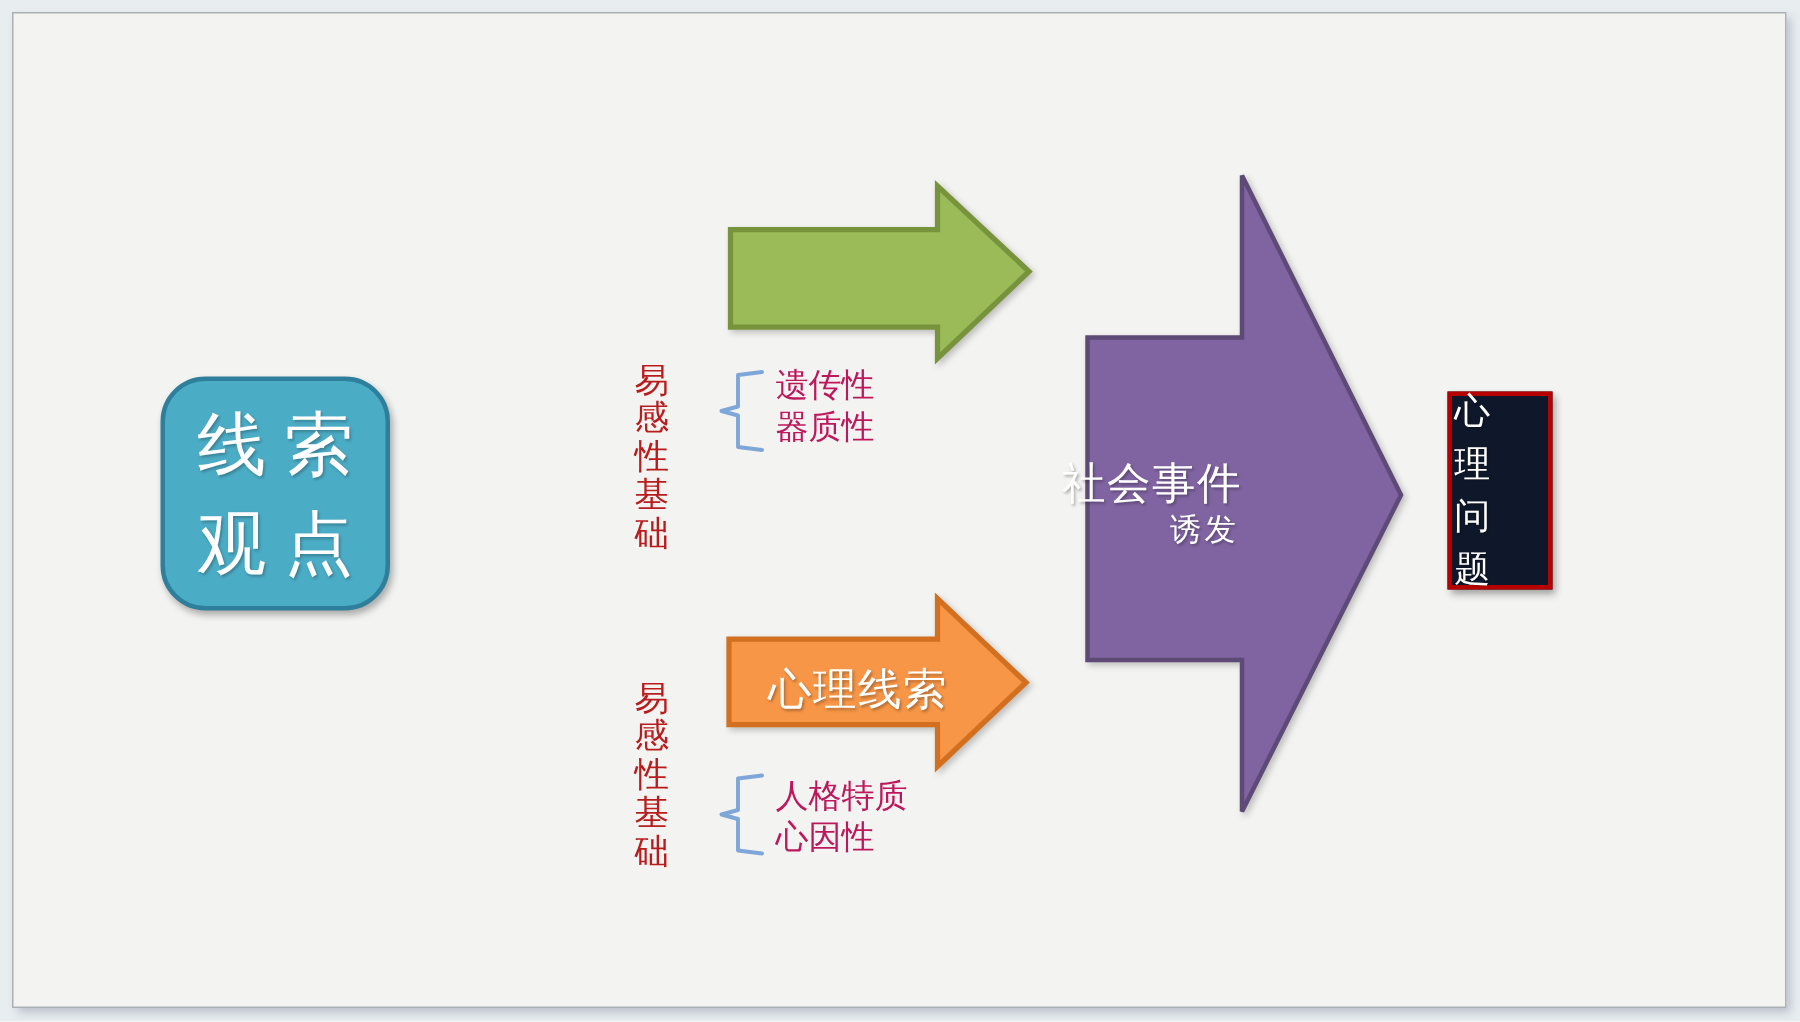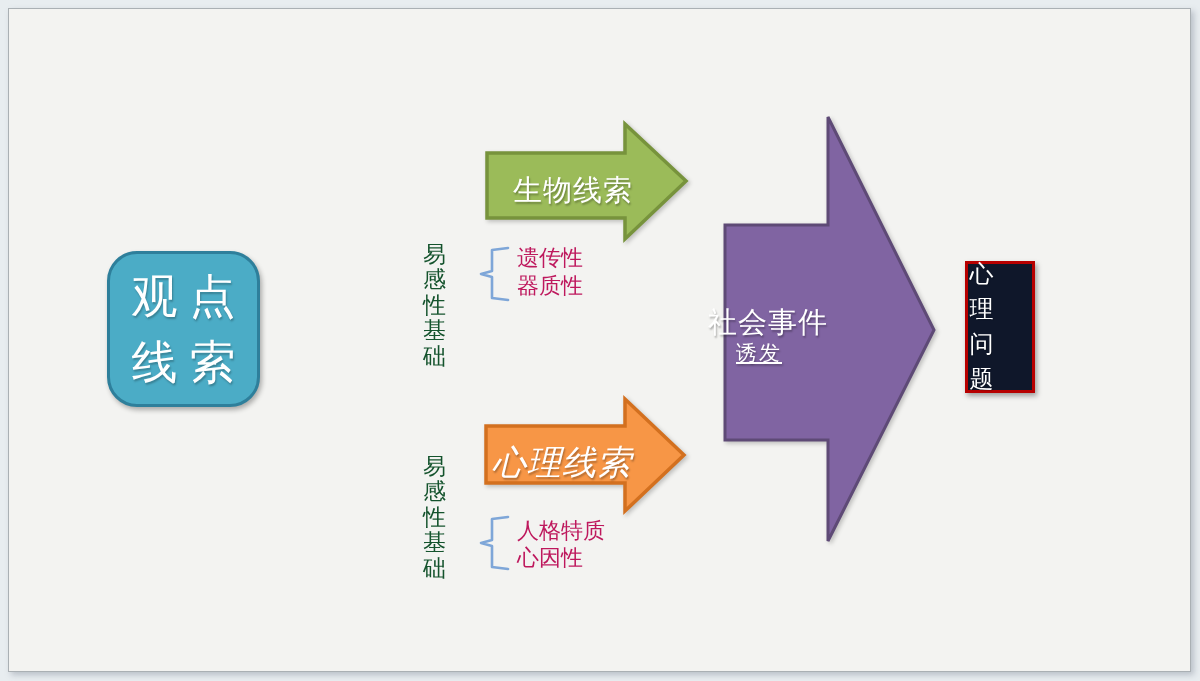--- a/index.html
+++ b/index.html
@@ -28,26 +28,26 @@
     color:#ffffff; font-size:46px; line-height:66px;
   }
   .cue-line { letter-spacing:12px; margin-right:-12px; white-space:nowrap;
     text-shadow:1px 1.5px 2px rgba(0,0,0,0.25); }
 
   .shape-label {
     position:absolute; color:#ffffff; white-space:nowrap;
     text-shadow:1px 1.5px 2px rgba(0,0,0,0.3);
   }
   .bio-label    { left:513px; top:171px; font-size:29px; letter-spacing:1px; }
-  .psych-label  { left:492px; top:440px; font-size:34px; letter-spacing:1px;font-style:italic; }
+  .psych-label  { left:512px; top:440px; font-size:29px; letter-spacing:1px; }
   .social-title { left:708px; top:303px; font-size:29px; letter-spacing:1px; }
-  .social-sub   { left:736px; top:339px; font-size:21px; letter-spacing:2px;text-decoration:underline; }
+  .social-sub   { left:780px; top:339px; font-size:21px; letter-spacing:2px; }
 
   .v-label {
-    position:absolute; left:421px; width:27px; color:#14532d;
+    position:absolute; left:421px; width:27px; color:#b91c1c;
     font-size:23px; line-height:25.4px; word-break:break-all; text-align:center;
   }
   .v-label.g1 { top:242px; }
   .v-label.g2 { top:454px; }
 
   .item-list { position:absolute; left:517px; color:#be185d; font-size:22px; }
   .item-list.g1 { top:244px; }
   .item-list.g1 .item { line-height:28px; }
   .item-list.g2 { top:519px; }
   .item-list.g2 .item { line-height:27px;font-family:Liberation Mono, monospace; }
@@ -73,25 +73,24 @@
 
   <svg class="shape-layer" width="1200" height="681">
     <polygon class="arrow-shape green-arrow" points="487,153 625,153 625,124 686,181 625,239 625,218 487,218" fill="#9BBB59"></polygon>
     <polygon class="arrow-shape orange-arrow" points="486,426 625,426 625,399 684,455 625,511 625,483 486,483" fill="#F79646"></polygon>
     <polygon class="arrow-shape purple-arrow" points="725,225 828,225 828,117 934,330 828,541 828,440 725,440" fill="#8064A2"></polygon>
     <path class="brace" transform="translate(478,245)" d="M30,3 L14,5 L14,26 L3,29 L14,32 L14,53 L30,55" stroke="#7EA6D8"></path>
     <path class="brace" transform="translate(478,514)" d="M30,3 L14,5 L14,26 L3,29 L14,32 L14,53 L30,55" stroke="#7EA6D8"></path>
   </svg>
 
   <div class="cue-box">
+    <div class="cue-line">线索</div>
     <div class="cue-line">观点</div>
-    <div class="cue-line">线索</div>
   </div>
 
-  <div class="shape-label bio-label">生物线索</div>
 
   <div class="shape-label psych-label">心理线索</div>
 
   <div class="shape-label social-title">社会事件</div>
 
   <div class="shape-label social-sub">诱发</div>
 
   <div class="v-label g1">易感性基础</div>
 
   <div class="item-list g1">

